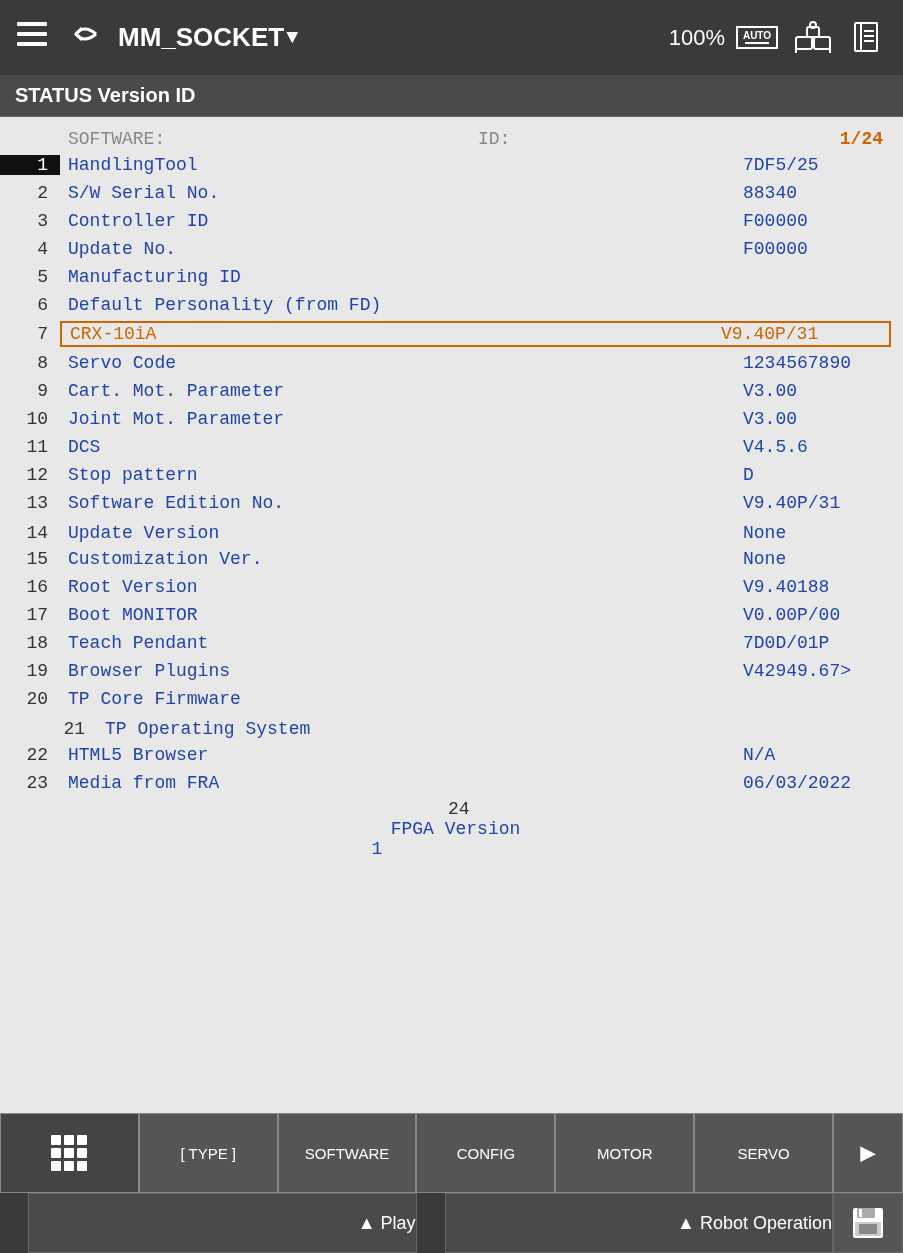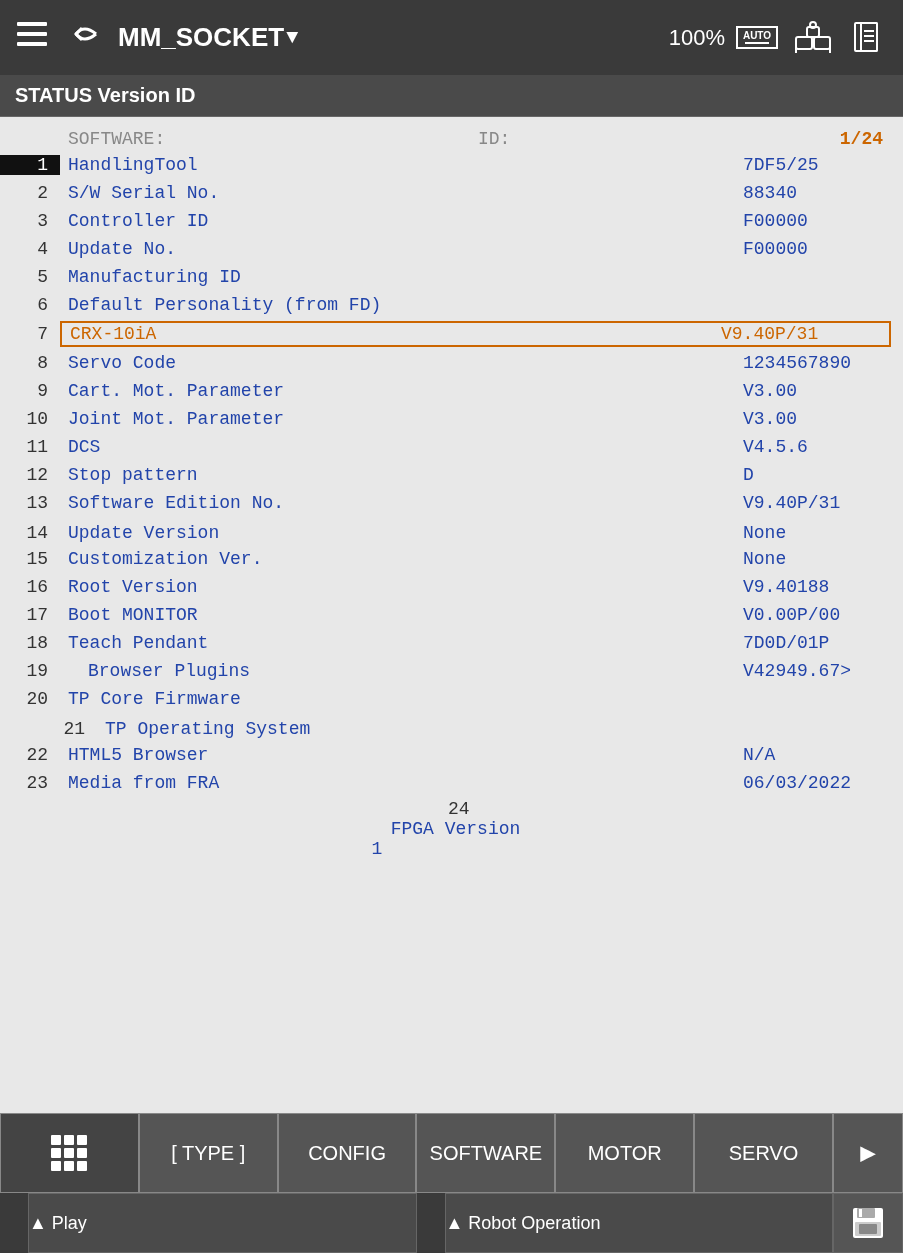--- a/index.html
+++ b/index.html
@@ -119,21 +119,21 @@
       display: flex;
       align-items: center;
       padding: 0;
     }
     .func-btn {
       flex: 1;
       height: 80px;
       background: #555;
       border: 1px solid #888;
       color: white;
-      font-size: 20px;
+      font-size: 15px;
       font-family: Arial, sans-serif;
       display: flex;
       align-items: center;
       justify-content: center;
       cursor: pointer;
     }
     .func-btn:first-child {
       background: #444;
     }
     .func-btn-arrow {
@@ -164,21 +164,21 @@
       background: #3a3a3a;
       height: 60px;
       display: flex;
       align-items: center;
     }
     .bottom-btn {
       flex: 1;
       height: 60px;
       display: flex;
       align-items: center;
-      justify-content: flex-start;
+      justify-content: flex-end;
       background: #4a4a4a;
       border: 1px solid #666;
       cursor: pointer;
       margin-left: 28px;
     }
     .bottom-btn-text {
       color: white;
       font-size: 18px;
       font-family: Arial, sans-serif;
     }
@@ -350,21 +350,21 @@
       <div style="display: flex; align-items: center; padding: 2px 0px; min-height: 28px;">
         <div style="width: 60px; text-align: right; padding-right: 12px; font-family: &quot;Courier New&quot;, monospace; font-size: 18px; color: rgb(51, 51, 51); background: transparent; flex-shrink: 0;">17</div>
         <div style="font-family: &quot;Courier New&quot;, monospace; font-size: 18px; color: rgb(34, 68, 170); flex: 1 1 0%; padding-left: 8px;">Boot MONITOR</div>
         <div style="font-family: &quot;Courier New&quot;, monospace; font-size: 18px; color: rgb(34, 68, 170); min-width: 160px; padding-right: 8px;">V0.00P/00</div>
       </div>
       <div style="display: flex; align-items: center; padding: 2px 0px; min-height: 28px;">
         <div style="width: 60px; text-align: right; padding-right: 12px; font-family: &quot;Courier New&quot;, monospace; font-size: 18px; color: rgb(51, 51, 51); background: transparent; flex-shrink: 0;">18</div>
         <div style="font-family: &quot;Courier New&quot;, monospace; font-size: 18px; color: rgb(34, 68, 170); flex: 1 1 0%; padding-left: 8px;">Teach Pendant</div>
         <div style="font-family: &quot;Courier New&quot;, monospace; font-size: 18px; color: rgb(34, 68, 170); min-width: 160px; padding-right: 8px;">7D0D/01P</div>
       </div>
-      <div style="display: flex; align-items: center; padding: 2px 0px; min-height: 28px; gap: 20px;">
+      <div style="display: flex; align-items: center; padding: 2px 0px; min-height: 28px;">
         <div style="width: 60px; text-align: right; padding-right: 12px; font-family: &quot;Courier New&quot;, monospace; font-size: 18px; color: rgb(51, 51, 51); background: transparent; flex-shrink: 0;">19</div>
         <div style="font-family: &quot;Courier New&quot;, monospace; font-size: 18px; color: rgb(34, 68, 170); flex: 1 1 0%; padding-left: 8px;">Browser Plugins</div>
         <div style="font-family: &quot;Courier New&quot;, monospace; font-size: 18px; color: rgb(34, 68, 170); min-width: 160px; padding-right: 8px;">V42949.67&gt;</div>
       </div>
       <div style="display: flex; align-items: center; padding: 2px 0px; min-height: 28px;">
         <div style="width: 60px; text-align: right; padding-right: 12px; font-family: &quot;Courier New&quot;, monospace; font-size: 18px; color: rgb(51, 51, 51); background: transparent; flex-shrink: 0;">20</div>
         <div style="font-family: &quot;Courier New&quot;, monospace; font-size: 18px; color: rgb(34, 68, 170); flex: 1 1 0%; padding-left: 8px;">TP Core Firmware</div>
         <div style="font-family: &quot;Courier New&quot;, monospace; font-size: 18px; color: rgb(34, 68, 170); min-width: 160px; padding-right: 8px;"></div>
       </div>
       <div style="display: flex; align-items: flex-end; padding: 2px 0px; min-height: 28px; margin-left: 37px;">
@@ -398,22 +398,22 @@
         <div class="grid-dot"></div>
       <div class="grid-dot"></div>
         <div class="grid-dot"></div>
         <div class="grid-dot"></div>
       <div class="grid-dot"></div>
         <div class="grid-dot"></div>
         <div class="grid-dot"></div>
     </div>
   </div>
   <div class="func-btn">[ TYPE ]</div>
+  <div class="func-btn">SOFTWARE</div>
   <div class="func-btn">CONFIG</div>
-  <div class="func-btn">SOFTWARE</div>
   <div class="func-btn">MOTOR</div>
   <div class="func-btn">SERVO</div>
   <div class="func-btn-arrow">▶</div>
 </div>
 
 <div class="bottom-bar">
   <div class="bottom-btn">
     <span class="bottom-btn-text">▲ Play</span>
   </div>
   <div class="bottom-btn">

